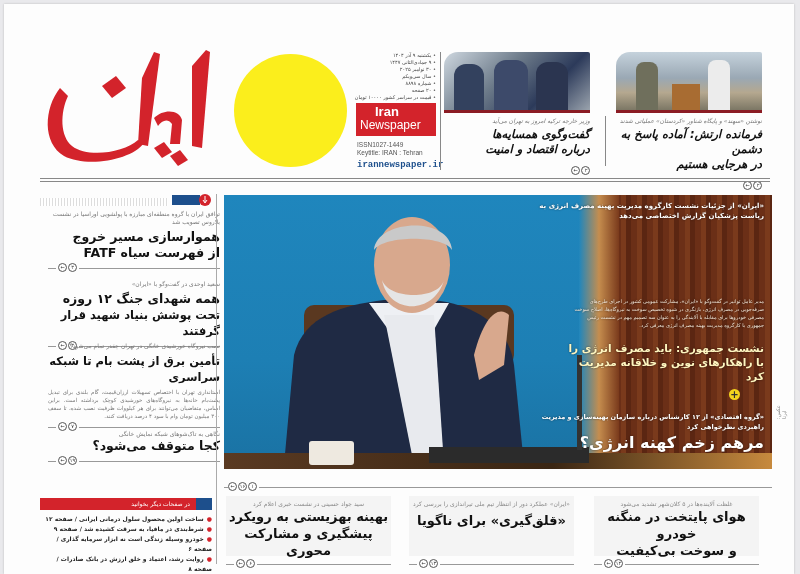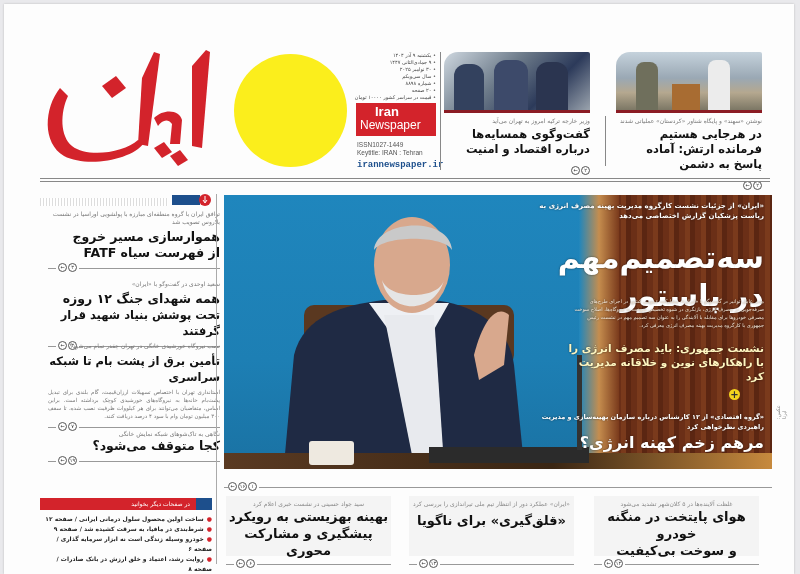--- a/index.html
+++ b/index.html
@@ -13,21 +13,21 @@
   .sun { position: absolute; left: 230px; top: 50px; width: 113px; height: 113px; border-radius: 50%; background: #fbee1c; }
   .meta { position: absolute; left: 350px; top: 48px; width: 82px; font-size: 5px; line-height: 7px; color: #444; direction: rtl; text-align: right; }
   .meta div::before { content: "• "; }
   .brand-box { position: absolute; left: 352px; top: 99px; width: 80px; height: 33px; background: #d3232b; color: #fff; padding: 2px 4px; font-family: "Liberation Sans", sans-serif; }
   .brand-box .b1 { font-weight: bold; font-size: 13px; line-height: 13px; padding-left: 15px; }
   .brand-box .b2 { font-size: 12px; line-height: 14px; }
   .issn { position: absolute; left: 353px; top: 137px; font-size: 6.5px; line-height: 8px; color: #555; font-family: "Liberation Sans", sans-serif; }
   .site { position: absolute; left: 353px; top: 156px; font-size: 9px; font-weight: bold; color: #1d4f8c; font-family: Liberation Mono, monospace; }
   .vsep { position: absolute; width: 1px; background: #888; }
 
-  .teaser { position: absolute; top: 48px; width: 146px; }
+  .teaser { position: absolute; top: 48px; width: 146px; font-style: italic; }
   .teaser .ph { width: 146px; height: 58px; border-radius: 14px 2px 0 0; overflow: hidden; position: relative; }
   .teaser .bar { height: 3px; background: #8b1c24; }
   .teaser .kicker { font-size: 6px; color: #777; margin-top: 4px; }
   .teaser .head { font-size: 11.5px; font-weight: bold; line-height: 15px; color: #111; margin-top: 3px; }
   .pgref { display: inline-flex; align-items: center; gap: 1px; }
   .pgref span { display: inline-block; width: 9px; height: 9px; border: 1px solid #555; border-radius: 50%; font-size: 5px; line-height: 7px; text-align: center; color: #333; }
 
   .rule2 { position: absolute; left: 36px; width: 730px; height: 4px; border-top: 1.5px solid #888; border-bottom: 1.5px solid #888; }
 
   
@@ -138,22 +138,22 @@
 
   <div class="teaser rtl" style="left:612px;">
     <div class="ph" style="background: linear-gradient(180deg, #c5d2dc, #9aa8b4 45%, #b5a88f 70%, #7c7765);">
       <div style="position:absolute; left:20px; top:10px; width:22px; height:48px; background:#6f6f5c; border-radius:8px 8px 0 0;"></div>
       <div style="position:absolute; left:56px; top:32px; width:28px; height:26px; background:#a86c32;"></div>
       <div style="position:absolute; left:92px; top:8px; width:22px; height:50px; background:#ececec; border-radius:8px 8px 0 0;"></div>
     </div>
     <div class="bar"></div>
     <div class="kicker">نوشتن «سهند» و پایگاه شناور «کردستان» عملیاتی شدند</div>
     <div class="head">
+      <div>فرمانده ارتش: آماده پاسخ به دشمن</div>
       <div>در هرجایی هستیم</div>
-      <div>فرمانده ارتش: آماده پاسخ به دشمن</div>
     </div>
     <div class="pgref" style="direction:ltr; margin-top:2px;">
       <span>←</span>
       <span>۲</span>
     </div>
   </div>
 
   <div class="rule2" style="top:174px;"></div>
 
   <div class="leftcol rtl">
@@ -236,24 +236,20 @@
       <path d="M110 45 C112 15 185 10 188 45 C180 30 120 30 110 45 Z" fill="#c9c9c9"></path>
       <path d="M118 75 C125 110 170 110 180 75 C175 95 125 95 118 75 Z" fill="#e5e5e5"></path>
       <path d="M210 150 C220 110 235 100 245 110 L240 160 L215 175 Z" fill="#d8a88d"></path>
     </svg>
     <div class="desk"></div>
     <div style="position:absolute; left:85px; top:246px; width:45px; height:24px; background:#eee9e0; border-radius:3px;"></div>
     <div style="position:absolute; left:205px; top:252px; width:160px; height:16px; background:#2b2b2b;"></div>
     <div style="position:absolute; left:353px; top:160px; width:5px; height:95px; background:#333;"></div>
 
     <div class="txt sup">«ایران» از جزئیات نشست کارگروه مدیریت بهینه مصرف انرژی به ریاست پزشکیان گزارش اختصاصی می‌دهد</div>
-    <div class="txt big">
-      <div>سه‌تصمیم‌مهم</div>
-      <div>در پاستور</div>
-    </div>
     <div class="txt para">مدیر عامل توانیر در گفت‌وگو با «ایران»، مشارکت عمومی کشور در اجرای طرح‌های صرفه‌جویی در مصرف انرژی، بازنگری در شیوه تخصیص سوخت به نیروگاه‌ها، اصلاح سوخت مصرفی خودروها برای مقابله با آلایندگی را به عنوان سه تصمیم مهم در نشست رئیس جمهوری با کارگروه مدیریت بهینه مصرف انرژی معرفی کرد.</div>
     <div class="txt sub">نشست جمهوری: باید مصرف انرژی را با راهکارهای نوین و خلاقانه مدیریت کرد</div>
     <div class="plus">+</div>
     <div class="txt k2">«گروه اقتصادی» از ۱۲ کارشناس درباره سازمان بهینه‌سازی و مدیریت راهبردی نظرخواهی کرد</div>
     <div class="txt h2">مرهم زخم کهنه انرژی؟</div>
   </div>
   <div class="credit">عکس: ایرنا</div>
 
   <div class="hero-ref">
     <div class="pgref">

